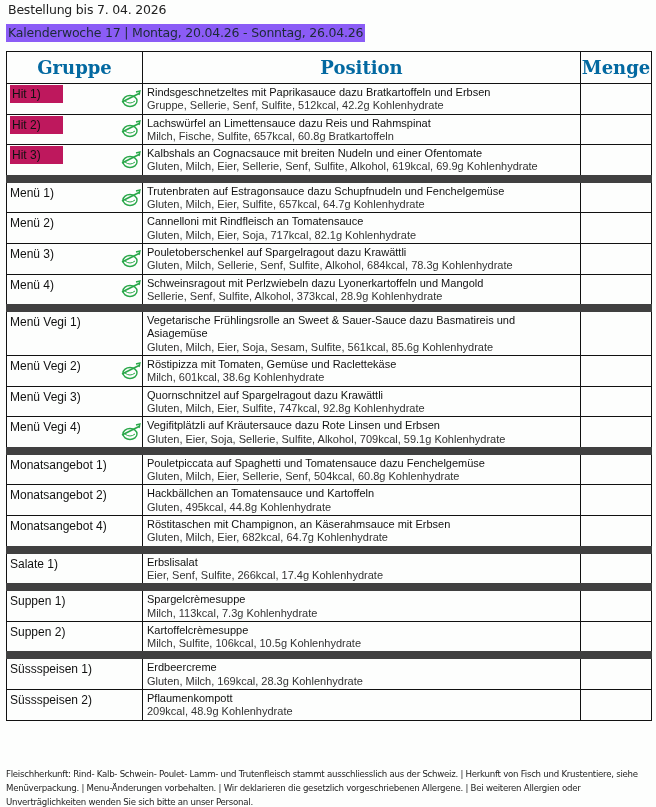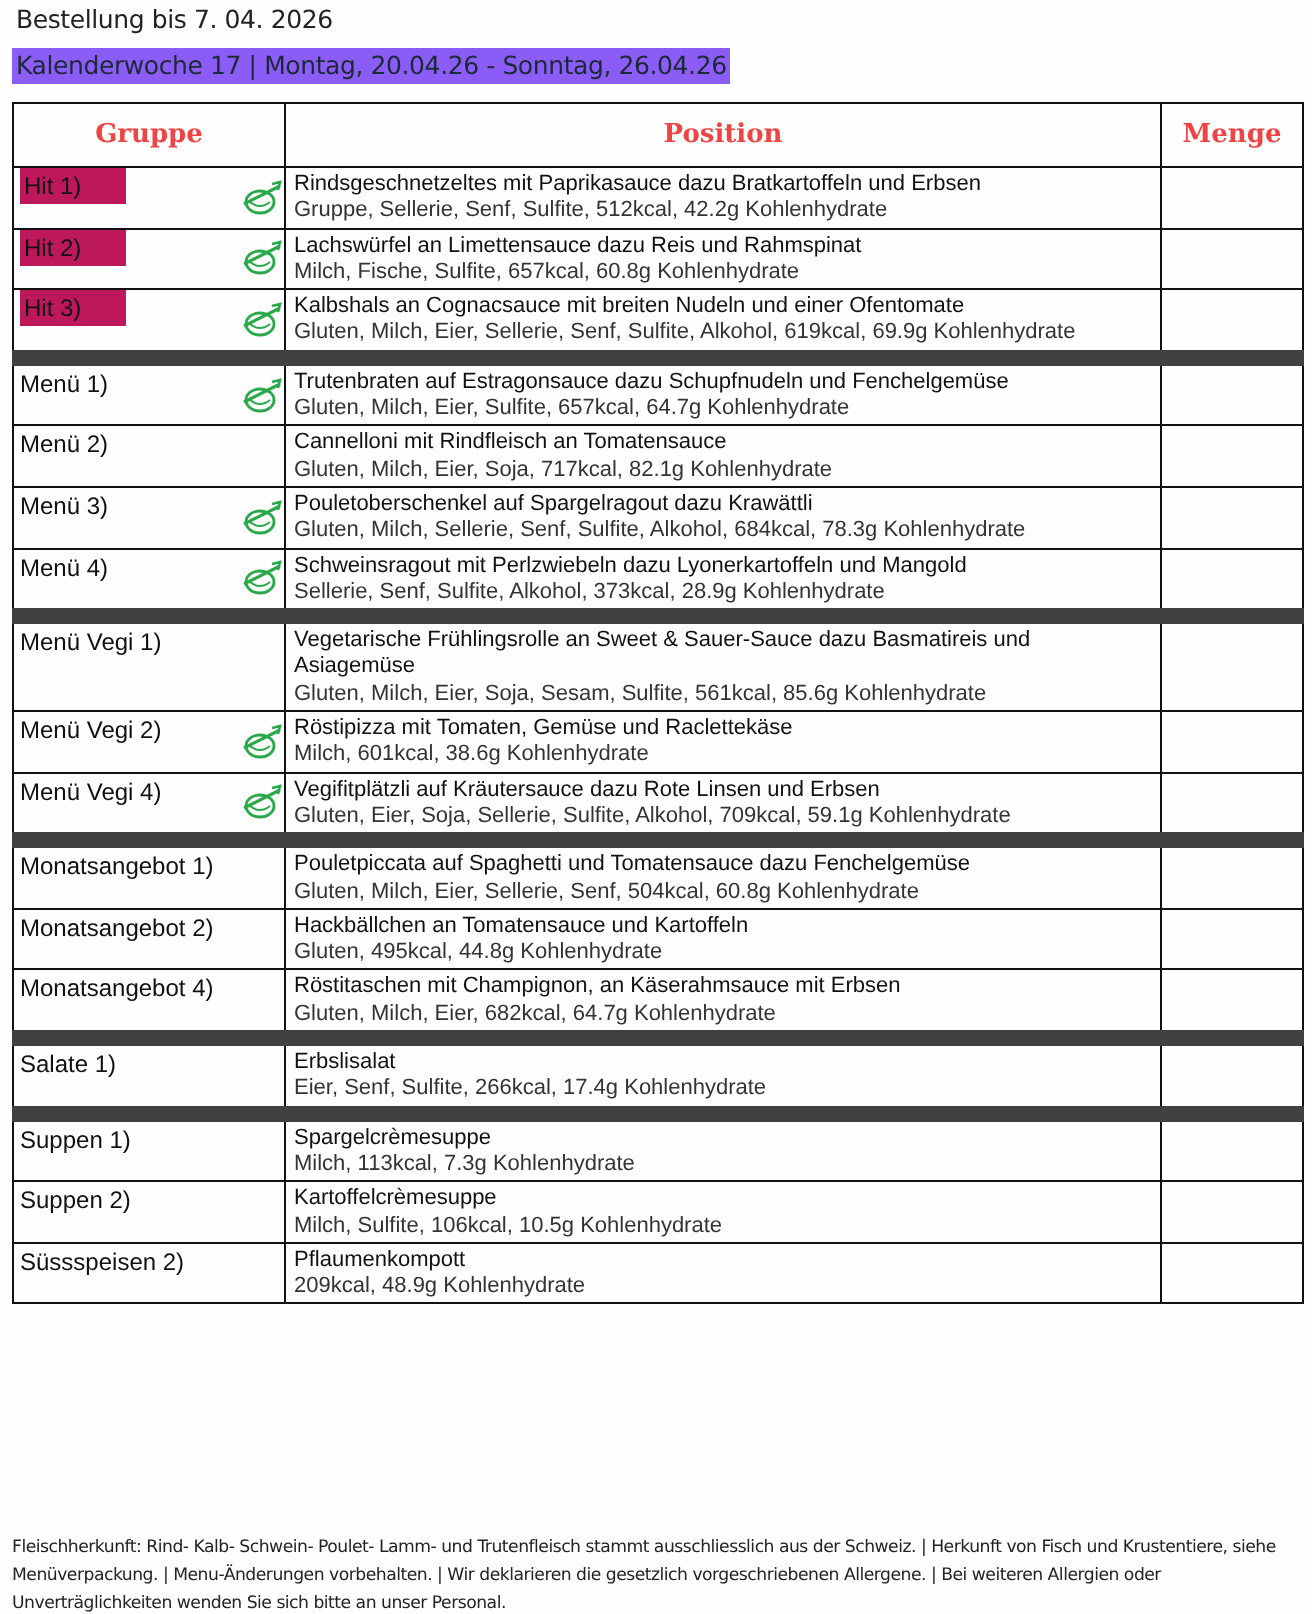--- a/index.html
+++ b/index.html
@@ -2,21 +2,21 @@
 <html><head>
 <meta charset="utf-8">
 <style>
   html, body { margin:0; padding:0; background:#fdfefd; }
   body { width:656px; height:807px; position:relative; overflow:hidden; font-family:"Liberation Sans", sans-serif; color:#111; }
   .order-deadline { position:absolute; left:8px; top:2px; font-family:"DejaVu Sans", sans-serif; font-size:12.5px; color:#222; letter-spacing:-0.2px; }
   .brand-fragment { position:absolute; right:40px; top:-6px; width:120px; height:10px; }
   .week-banner { position:absolute; left:6px; top:24px; height:18px; padding:0 2px; background:#8b5cf6; font-family:"DejaVu Sans", sans-serif; font-size:12.5px; line-height:18px; color:#1b2a36; letter-spacing:-0.2px; }
   table.menu { position:absolute; left:6px; top:51px; width:645px; border-collapse:collapse; table-layout:fixed; }
   table.menu td, table.menu th { border:1.5px solid #111; padding:0; vertical-align:middle; }
-  table.menu th { height:31px; font-family:"DejaVu Serif", serif; font-weight:bold; font-size:13px; color:#ef4444; text-align:center; }
+  table.menu th { height:31px; font-family:"DejaVu Serif", serif; font-weight:bold; font-size:18px; color:#0369a1; text-align:center; }
   col.c1 { width:136px; } col.c2 { width:438px; } col.c3 { width:71px; }
   tr.sep td { border-top:8px solid #404040; }
   .grp { position:relative; height:100%; }
   .grp-label { display:inline-block; margin-left:3px; font-size:12px; color:#111; }
   .grp-label.hit { background:#be185d; padding:2px 22px 2px 2px; margin-left:3px; }
   .icon { position:absolute; right:1px; top:50%; margin-top:-9px; width:20px; height:18px; }
   .pos { padding:2px 4px 1px 4px; font-size:11px; line-height:13.3px; }
   .pos .title { font-weight:normal; color:#111; display:block; }
   .pos .info { color:#333; display:block; }
   td.g { height:28px; }
@@ -73,21 +73,21 @@
       <span class="icon"><svg viewBox="0 0 20 18" width="20" height="18">
                 <ellipse cx="9" cy="11" rx="7" ry="5.5" fill="none" stroke="#2aa84a" stroke-width="1.4"></ellipse>
                 <path d="M4 11 Q9 15 14 11" fill="none" stroke="#2aa84a" stroke-width="1"></path>
                 <line x1="1" y1="12" x2="19" y2="3" stroke="#2aa84a" stroke-width="1.6"></line>
                 <path d="M15 2 L19 1 L18 5" fill="none" stroke="#2aa84a" stroke-width="1.3"></path>
               </svg></span></div>
     </td>
     <td>
       <div class="pos">
         <span class="title">Lachswürfel an Limettensauce dazu Reis und Rahmspinat</span>
-        <span class="info">Milch, Fische, Sulfite, 657kcal, 60.8g Kohlenhydrate</span>
+        <span class="info">Milch, Fische, Sulfite, 657kcal, 60.8g Bratkartoffeln</span>
       </div>
     </td>
     <td class="menge"></td>
   </tr>
       <tr>
     <td class="g">
       <div class="grp">
         <span class="grp-label hit">Hit 3)</span>
       <span class="icon"><svg viewBox="0 0 20 18" width="20" height="18">
                 <ellipse cx="9" cy="11" rx="7" ry="5.5" fill="none" stroke="#2aa84a" stroke-width="1.4"></ellipse>
@@ -204,20 +204,34 @@
       <div class="pos">
         <span class="title">Röstipizza mit Tomaten, Gemüse und Raclettekäse</span>
         <span class="info">Milch, 601kcal, 38.6g Kohlenhydrate</span>
       </div>
     </td>
     <td class="menge"></td>
   </tr>
       <tr>
     <td class="g">
       <div class="grp">
+        <span class="grp-label">Menü Vegi 3)</span>
+      </div>
+    </td>
+    <td>
+      <div class="pos">
+        <span class="title">Quornschnitzel auf Spargelragout dazu Krawättli</span>
+        <span class="info">Gluten, Milch, Eier, Sulfite, 747kcal, 92.8g Kohlenhydrate</span>
+      </div>
+    </td>
+    <td class="menge"></td>
+  </tr>
+      <tr>
+    <td class="g">
+      <div class="grp">
         <span class="grp-label">Menü Vegi 4)</span>
       <span class="icon"><svg viewBox="0 0 20 18" width="20" height="18">
                 <ellipse cx="9" cy="11" rx="7" ry="5.5" fill="none" stroke="#2aa84a" stroke-width="1.4"></ellipse>
                 <path d="M4 11 Q9 15 14 11" fill="none" stroke="#2aa84a" stroke-width="1"></path>
                 <line x1="1" y1="12" x2="19" y2="3" stroke="#2aa84a" stroke-width="1.6"></line>
                 <path d="M15 2 L19 1 L18 5" fill="none" stroke="#2aa84a" stroke-width="1.3"></path>
               </svg></span></div>
     </td>
     <td>
       <div class="pos">
@@ -304,20 +318,34 @@
       </div>
     </td>
     <td>
       <div class="pos">
         <span class="title">Kartoffelcrèmesuppe</span>
         <span class="info">Milch, Sulfite, 106kcal, 10.5g Kohlenhydrate</span>
       </div>
     </td>
     <td class="menge"></td>
   </tr>
+      <tr class="sep">
+    <td class="g">
+      <div class="grp">
+        <span class="grp-label">Süssspeisen 1)</span>
+      </div>
+    </td>
+    <td>
+      <div class="pos">
+        <span class="title">Erdbeercreme</span>
+        <span class="info">Gluten, Milch, 169kcal, 28.3g Kohlenhydrate</span>
+      </div>
+    </td>
+    <td class="menge"></td>
+  </tr>
       <tr>
     <td class="g">
       <div class="grp">
         <span class="grp-label">Süssspeisen 2)</span>
       </div>
     </td>
     <td>
       <div class="pos">
         <span class="title">Pflaumenkompott</span>
         <span class="info">209kcal, 48.9g Kohlenhydrate</span>

